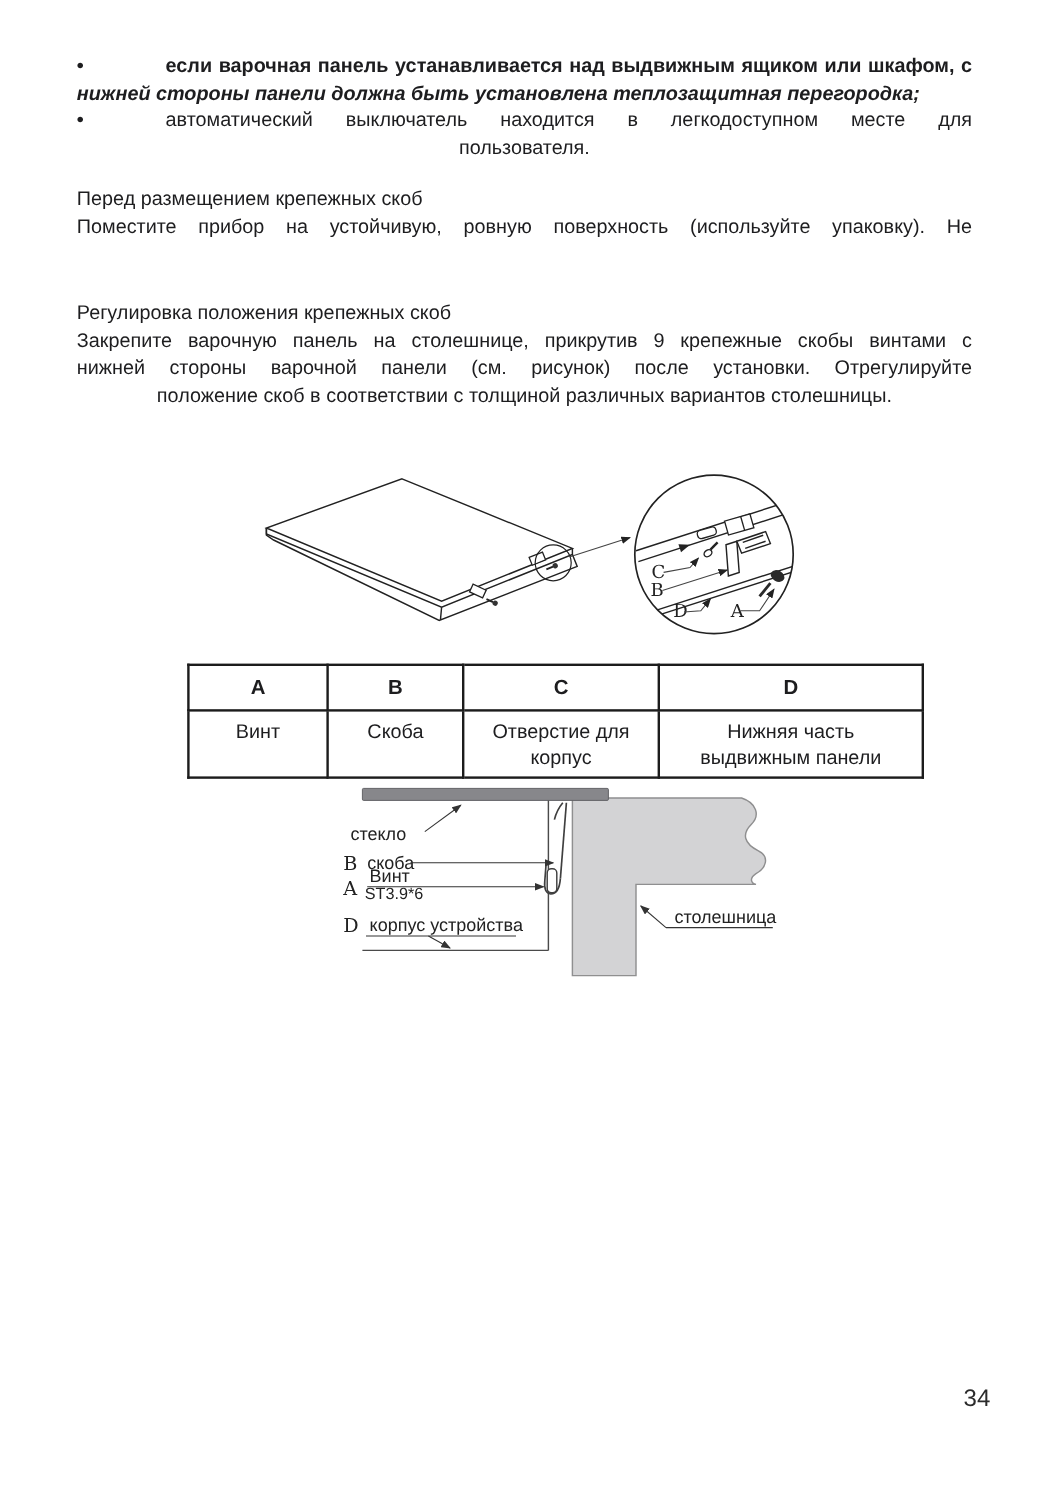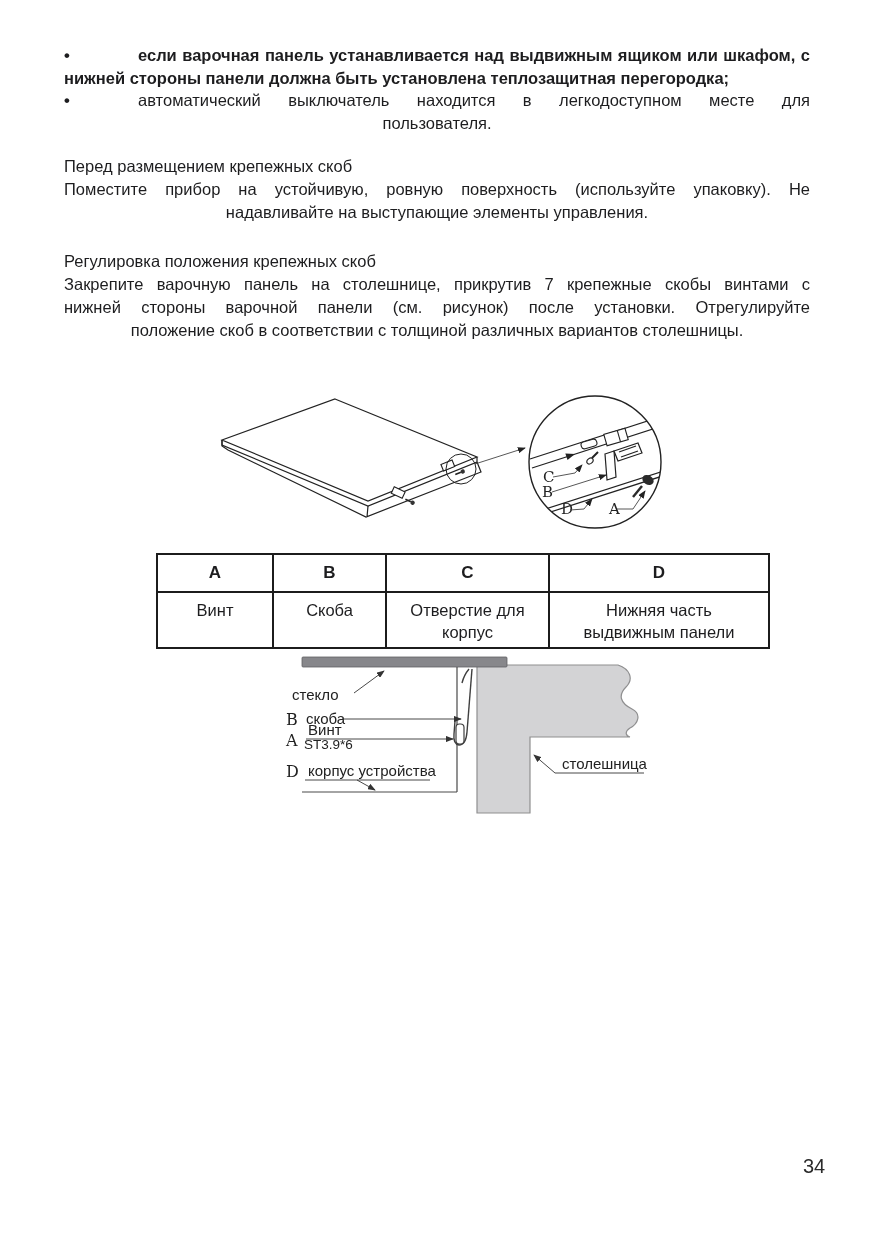--- a/index.html
+++ b/index.html
@@ -39,37 +39,36 @@
 </head>
 <body>
 
 <div class="page">
 
   <div class="textblock intro">
     <div class="jline b bullet-first">
       <span class="bullet-marker">•</span>
       <span>если варочная панель устанавливается над выдвижным ящиком или шкафом, с</span>
     </div>
-    <div class="jline b" style="text-align-last:left;">нижней стороны панели должна быть установлена теплозащитная перегородка;</div>
+    <div class="jline b" style="text-align-last:left;font-style:italic;">нижней стороны панели должна быть установлена теплозащитная перегородка;</div>
     <div class="jline bullet-first">
       <span class="bullet-marker">•</span>
       <span>автоматический выключатель находится в легкодоступном месте для</span>
     </div>
     <div class="lline">пользователя.</div>
   </div>
 
   <div class="textblock sect1">
     <div class="heading">Перед размещением крепежных скоб</div>
     <div class="jline">Поместите прибор на устойчивую, ровную поверхность (используйте упаковку). Не</div>
-    <div class="lline">надавливайте на выступающие элементы управления.</div>
   </div>
 
   <div class="textblock sect2">
     <div class="heading">Регулировка положения крепежных скоб</div>
-    <div class="jline">Закрепите варочную панель на столешнице, прикрутив 7 крепежные скобы винтами с</div>
+    <div class="jline">Закрепите варочную панель на столешнице, прикрутив 9 крепежные скобы винтами с</div>
     <div class="jline">нижней стороны варочной панели (см. рисунок) после установки. Отрегулируйте</div>
     <div class="lline">положение скоб в соответствии с толщиной различных вариантов столешницы.</div>
   </div>
 
   <svg class="iso-svg" width="500" height="165" viewBox="0 0 500 165">
     <defs>
       <marker id="arr1" markerWidth="9" markerHeight="7" refX="8" refY="3.5" orient="auto">
         <path d="M0,0 L9,3.5 L0,7 Z" fill="#222"></path>
       </marker>
       <clipPath id="bigclip">

